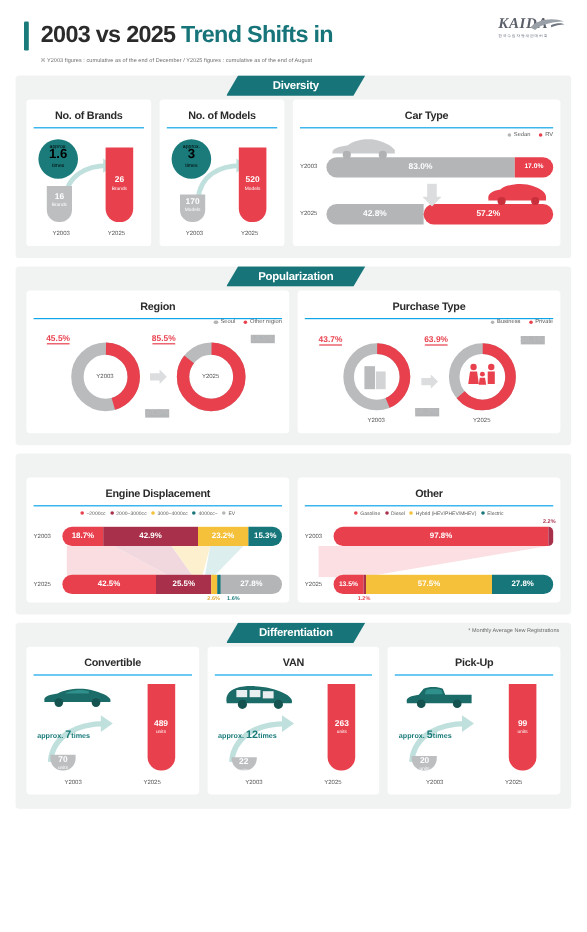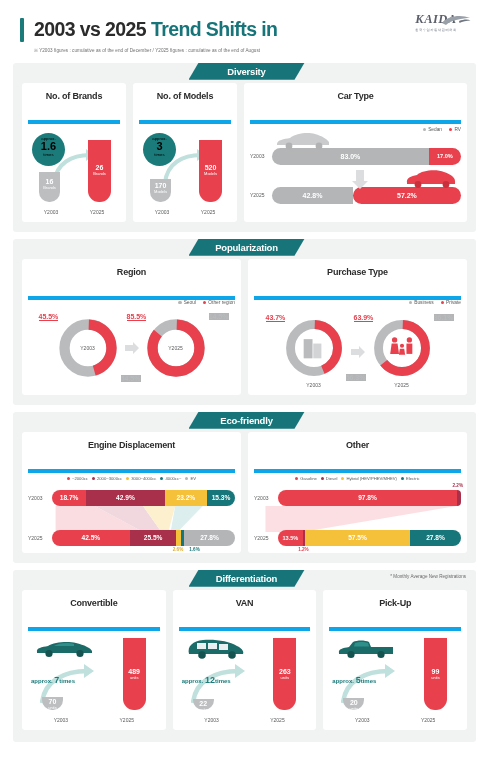--- a/index.html
+++ b/index.html
@@ -30,22 +30,22 @@
   
   .section { margin: 0 13px 7px 13px; background:#f1f2f2; border-radius:3px; position:relative; padding: 16px 9px 10px 9px; }
   .banner-wrap { position:absolute; top:0; left:4px; right:0; height:17px; display:flex; justify-content:center; }
   .banner2 { height:17px; background:#17757a; color:#fff; font-size:9.5px; font-weight:bold;
              display:flex; align-items:center; justify-content:center; min-width:116px;
              clip-path: polygon(10px 0, 100% 0, calc(100% - 10px) 100%, 0 100%); letter-spacing:-0.2px;}
   .section-note { position:absolute; right:10px; top:4px; font-size:4.6px; color:#6a6a6a; }
 
   .panels { display:flex; gap:7px; margin-top:4px; }
   .panel { background:#fff; border-radius:3px; padding:8px 6px 7px 6px; position:relative; }
-  .panel-title { text-align:center; font-size:9px; font-weight:bold; color:#2b2b2b; padding-bottom:19px;
-                 border-bottom:4px solid #0ea5e9; letter-spacing:-0.2px;}
+  .panel-title { text-align:center; font-size:9px; font-weight:bold; color:#2b2b2b; padding-bottom:5px;
+                 border-bottom:1px solid #0ea5e9; letter-spacing:-0.2px;}
 
   
   .grow { position:relative; height:86px; margin-top:5px; }
   .bubble { position:absolute; left:4px; top:4px; width:33px; height:33px; border-radius:50%;
             background:#1b7b7b; color:#000000; text-align:center; padding-top:4px; }
   .bub-approx { font-size:4.3px; line-height:1; }
   .bub-num { font-size:11px; font-weight:bold; line-height:1.05; }
   .bub-times { font-size:4.3px; line-height:1; }
   .arrowc { position:absolute; left:22px; top:18px; }
   .col-old { position:absolute; left:11px; bottom:13px; width:21px; height:30px;
@@ -341,23 +341,20 @@
             </div>
             <div class="donut-year-under">Y2025</div>
           </div>
         </div>
       </div>
 
     </div>
   </div>
 
   <div class="section">
-    <div class="banner-wrap">
-      <div class="banner2">Eco-friendly</div>
-    </div>
 
     <div class="panels">
 
       <div class="panel" style="flex:1;">
         <div class="panel-title">Engine Displacement</div>
         <div class="legend left" style="gap:4px; margin-top:3px; font-size:4.2px;">
           <span class="lg">
             <span class="dot" style="background:#e8404d;width:3px;height:3px;"></span>
             <span>~2000cc</span>
           </span>

